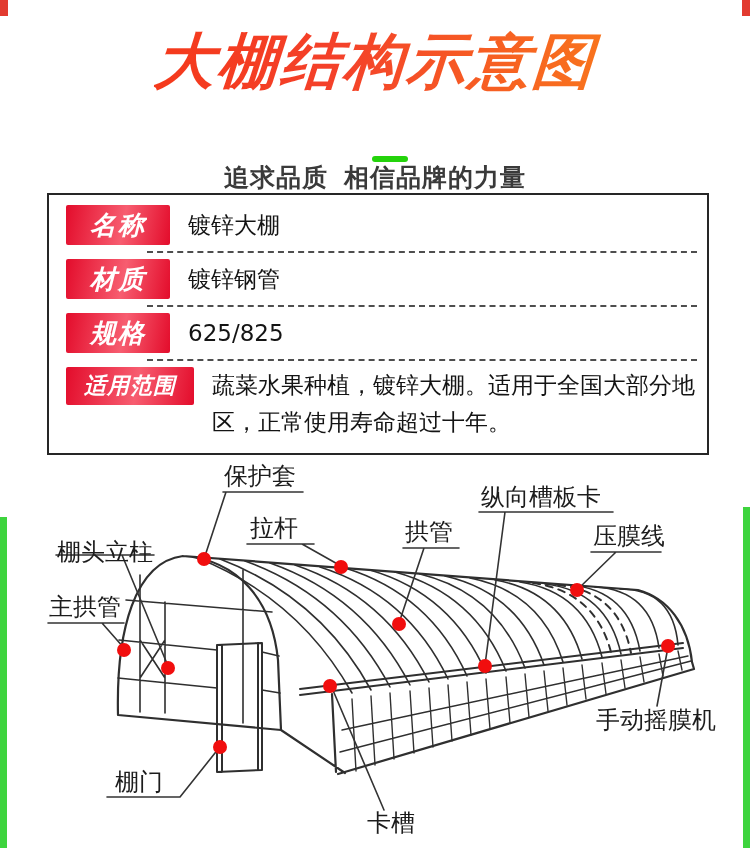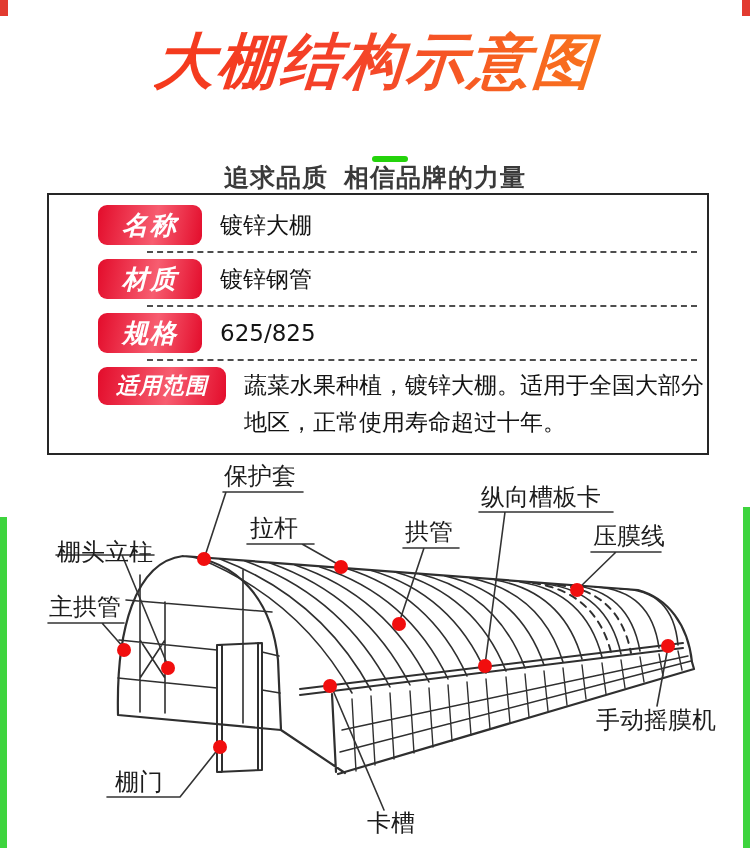--- a/index.html
+++ b/index.html
@@ -35,22 +35,21 @@
   .spec-table{
     position:absolute;left:47px;top:193px;width:662px;box-sizing:border-box;
     border:2px solid #262626;background:#ffffff;padding:10px 0 12px 0;
   }
   .spec-row{display:flex;align-items:center;padding-left:17px;}
   .spec-row.top{align-items:flex-start;}
   .chip{
     flex:0 0 auto;width:104px;height:40px;display:flex;align-items:center;justify-content:center;
     background:linear-gradient(100deg,#e30c2b 0%,#f75d70 55%,#e30c2b 100%);
     color:#ffffff;font-size:26px;font-style:italic;font-weight:600;letter-spacing:2px;
-    border-radius:9px;
-    margin-left:32px;
+    border-radius:2px;
   }
   .chip.wide{width:128px;height:38px;font-size:22px;letter-spacing:1px;}
   .val{margin-left:18px;font-size:23px;color:#141414;font-weight:500;}
   .val.multiline{line-height:37px;margin-top:0;max-width:492px;}
   .sep{border-top:2px dashed #4e4e4e;margin:6px 10px 6px 98px;}
 
   
   .diagram-svg{position:absolute;left:0;top:430px;}
   .dlabel{position:absolute;font-size:24px;color:#1c1c1c;white-space:nowrap;line-height:26px;}
 </style>

